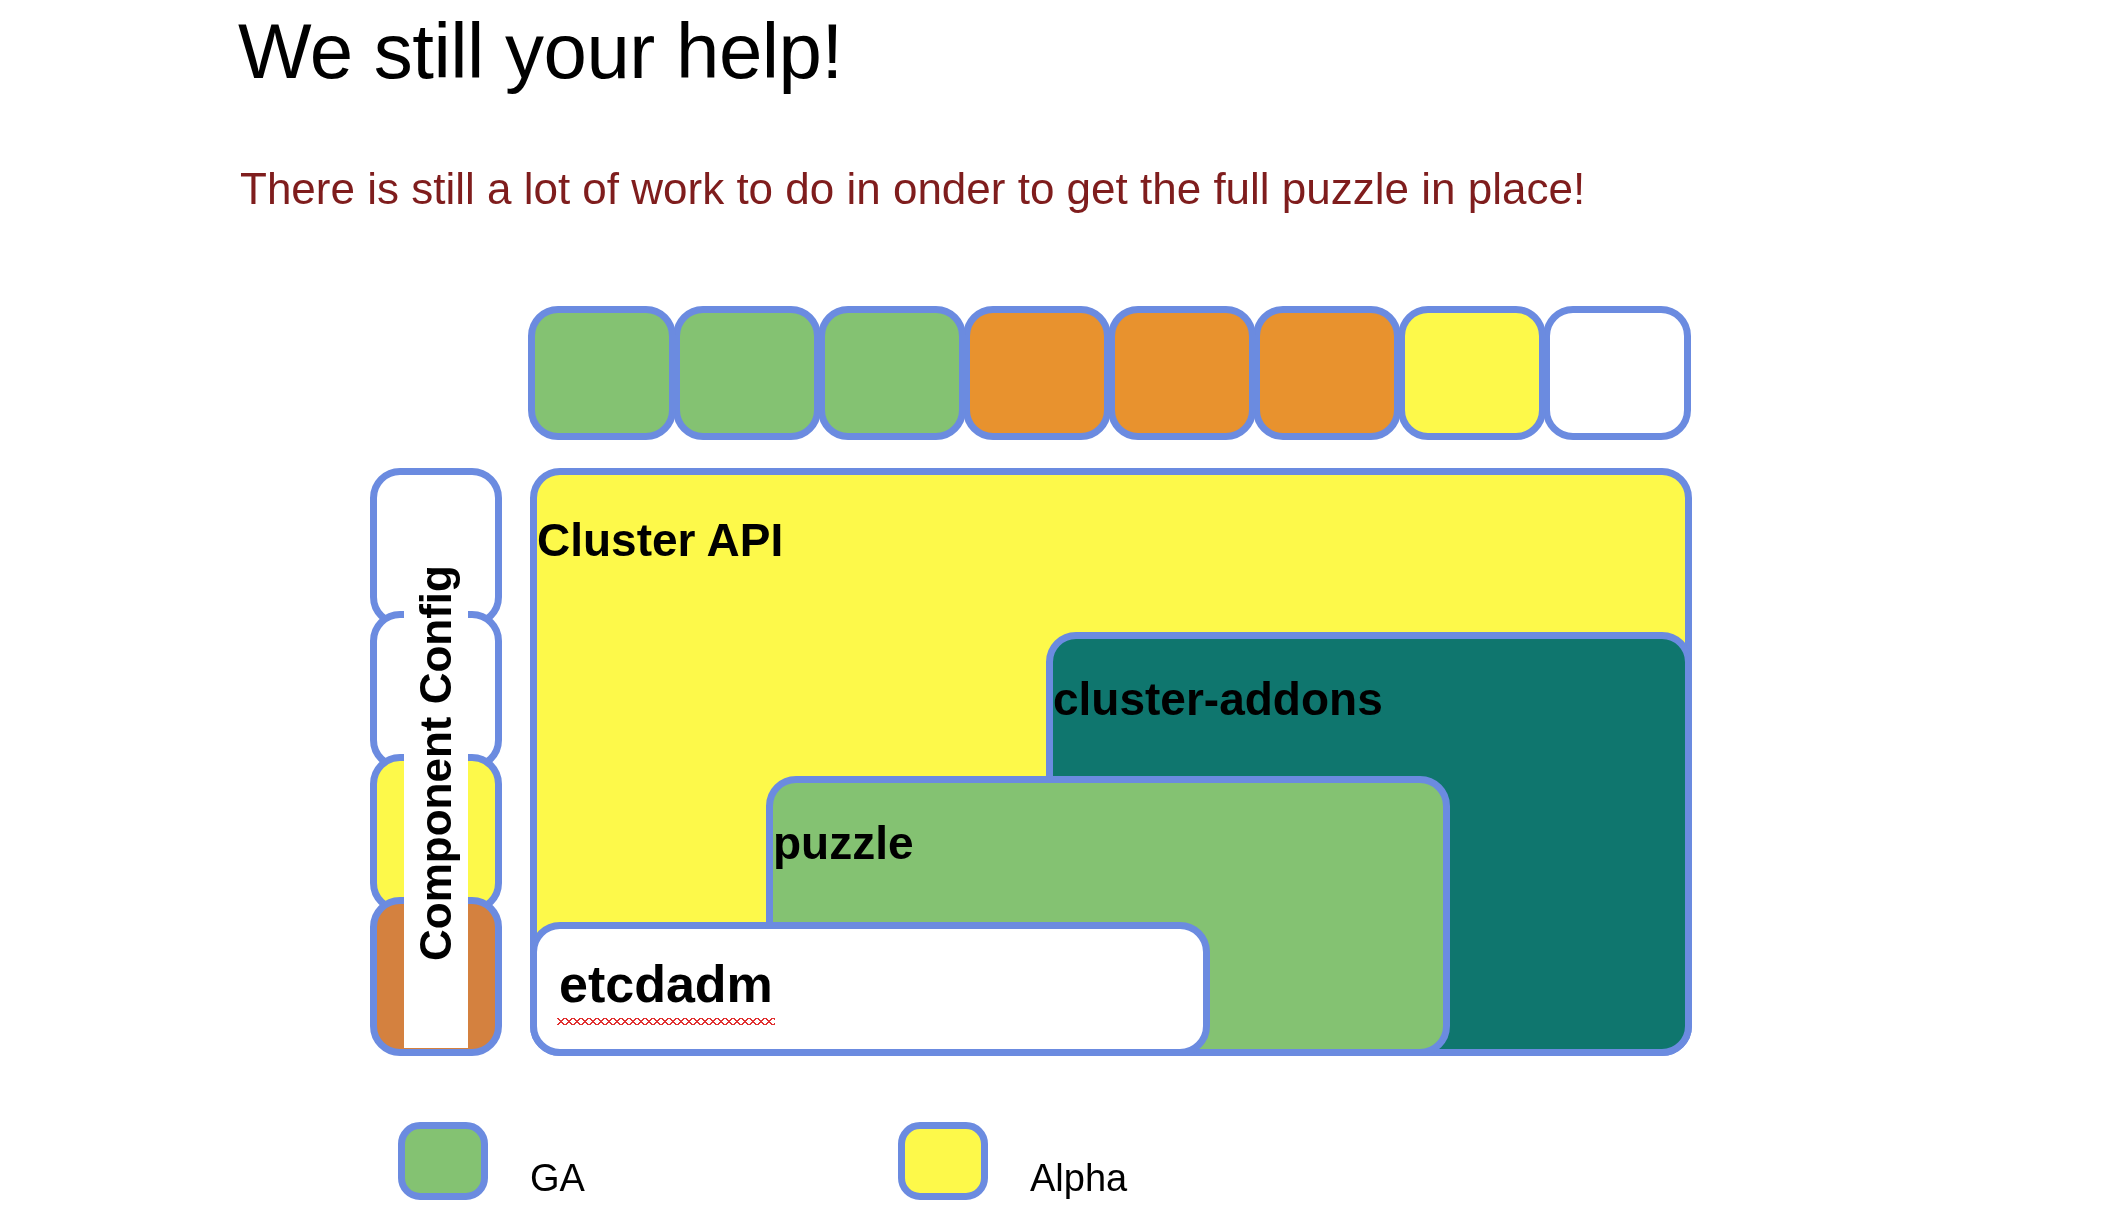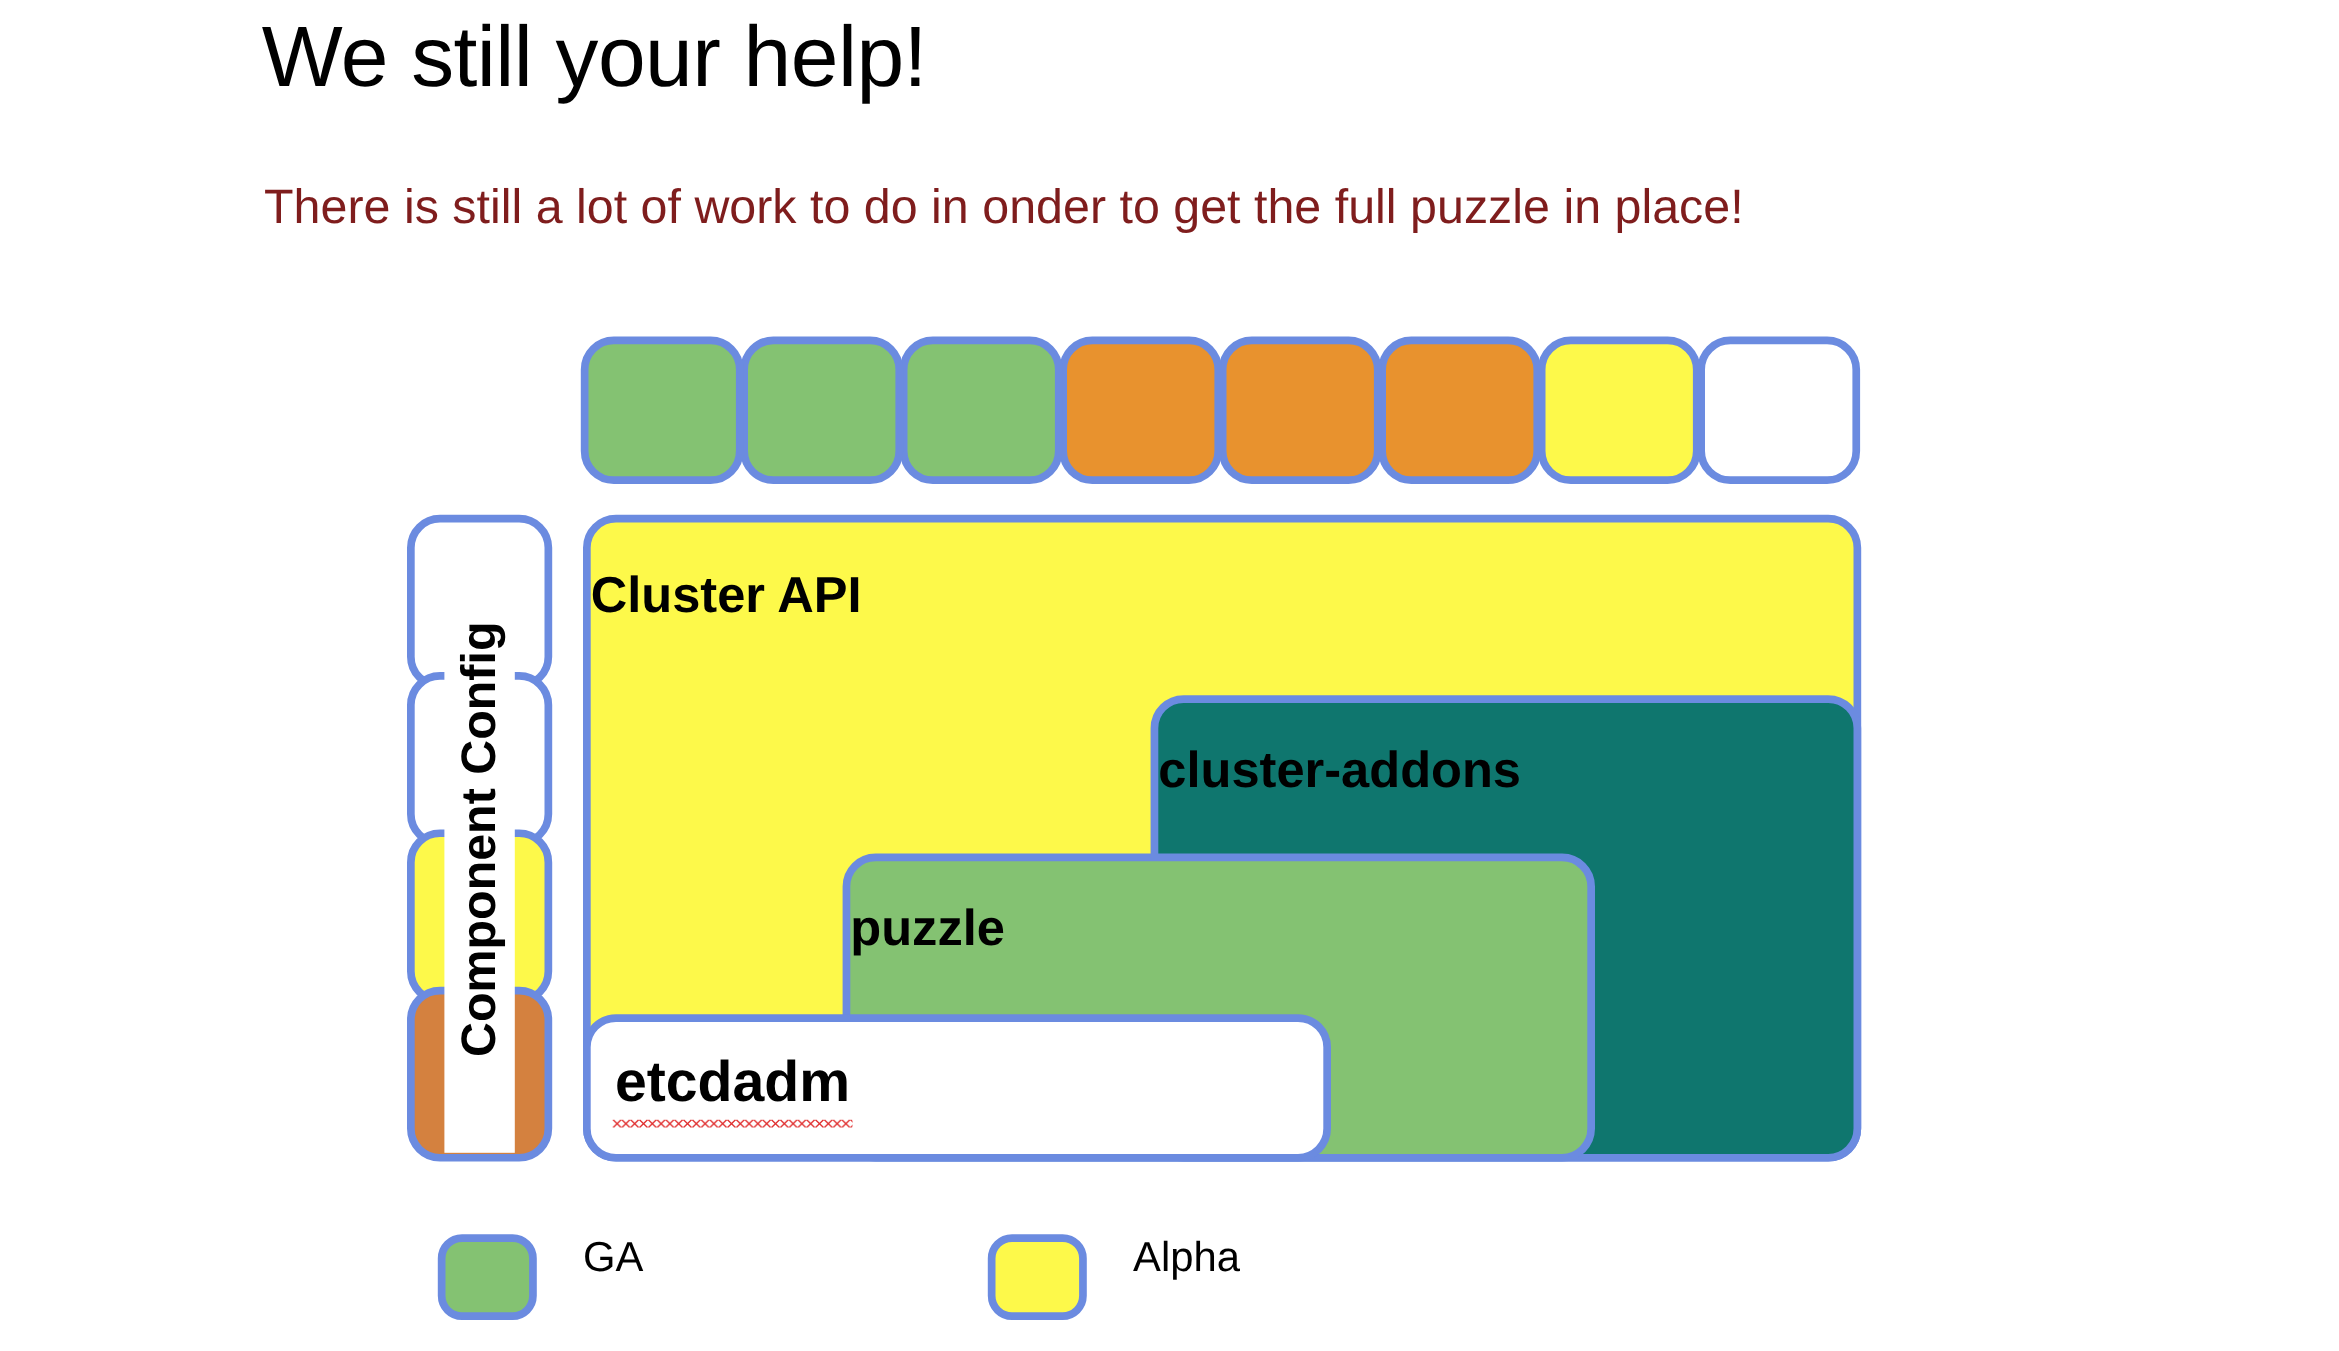--- a/index.html
+++ b/index.html
@@ -178,21 +178,21 @@
     position: absolute;
     left: 398px;
     top: 1122px;
     width: 1300px;
     height: 90px;
   }
   .legend-item {
     position: absolute;
     top: 0;
     display: flex;
-    align-items: flex-start;
+    align-items: flex-end;
     height: 78px;
   }
   .legend-swatch {
     width: 90px;
     height: 78px;
     border: 7px solid #6b8be0;
     border-radius: 22px;
     flex: 0 0 auto;
   }
   .legend-text {

